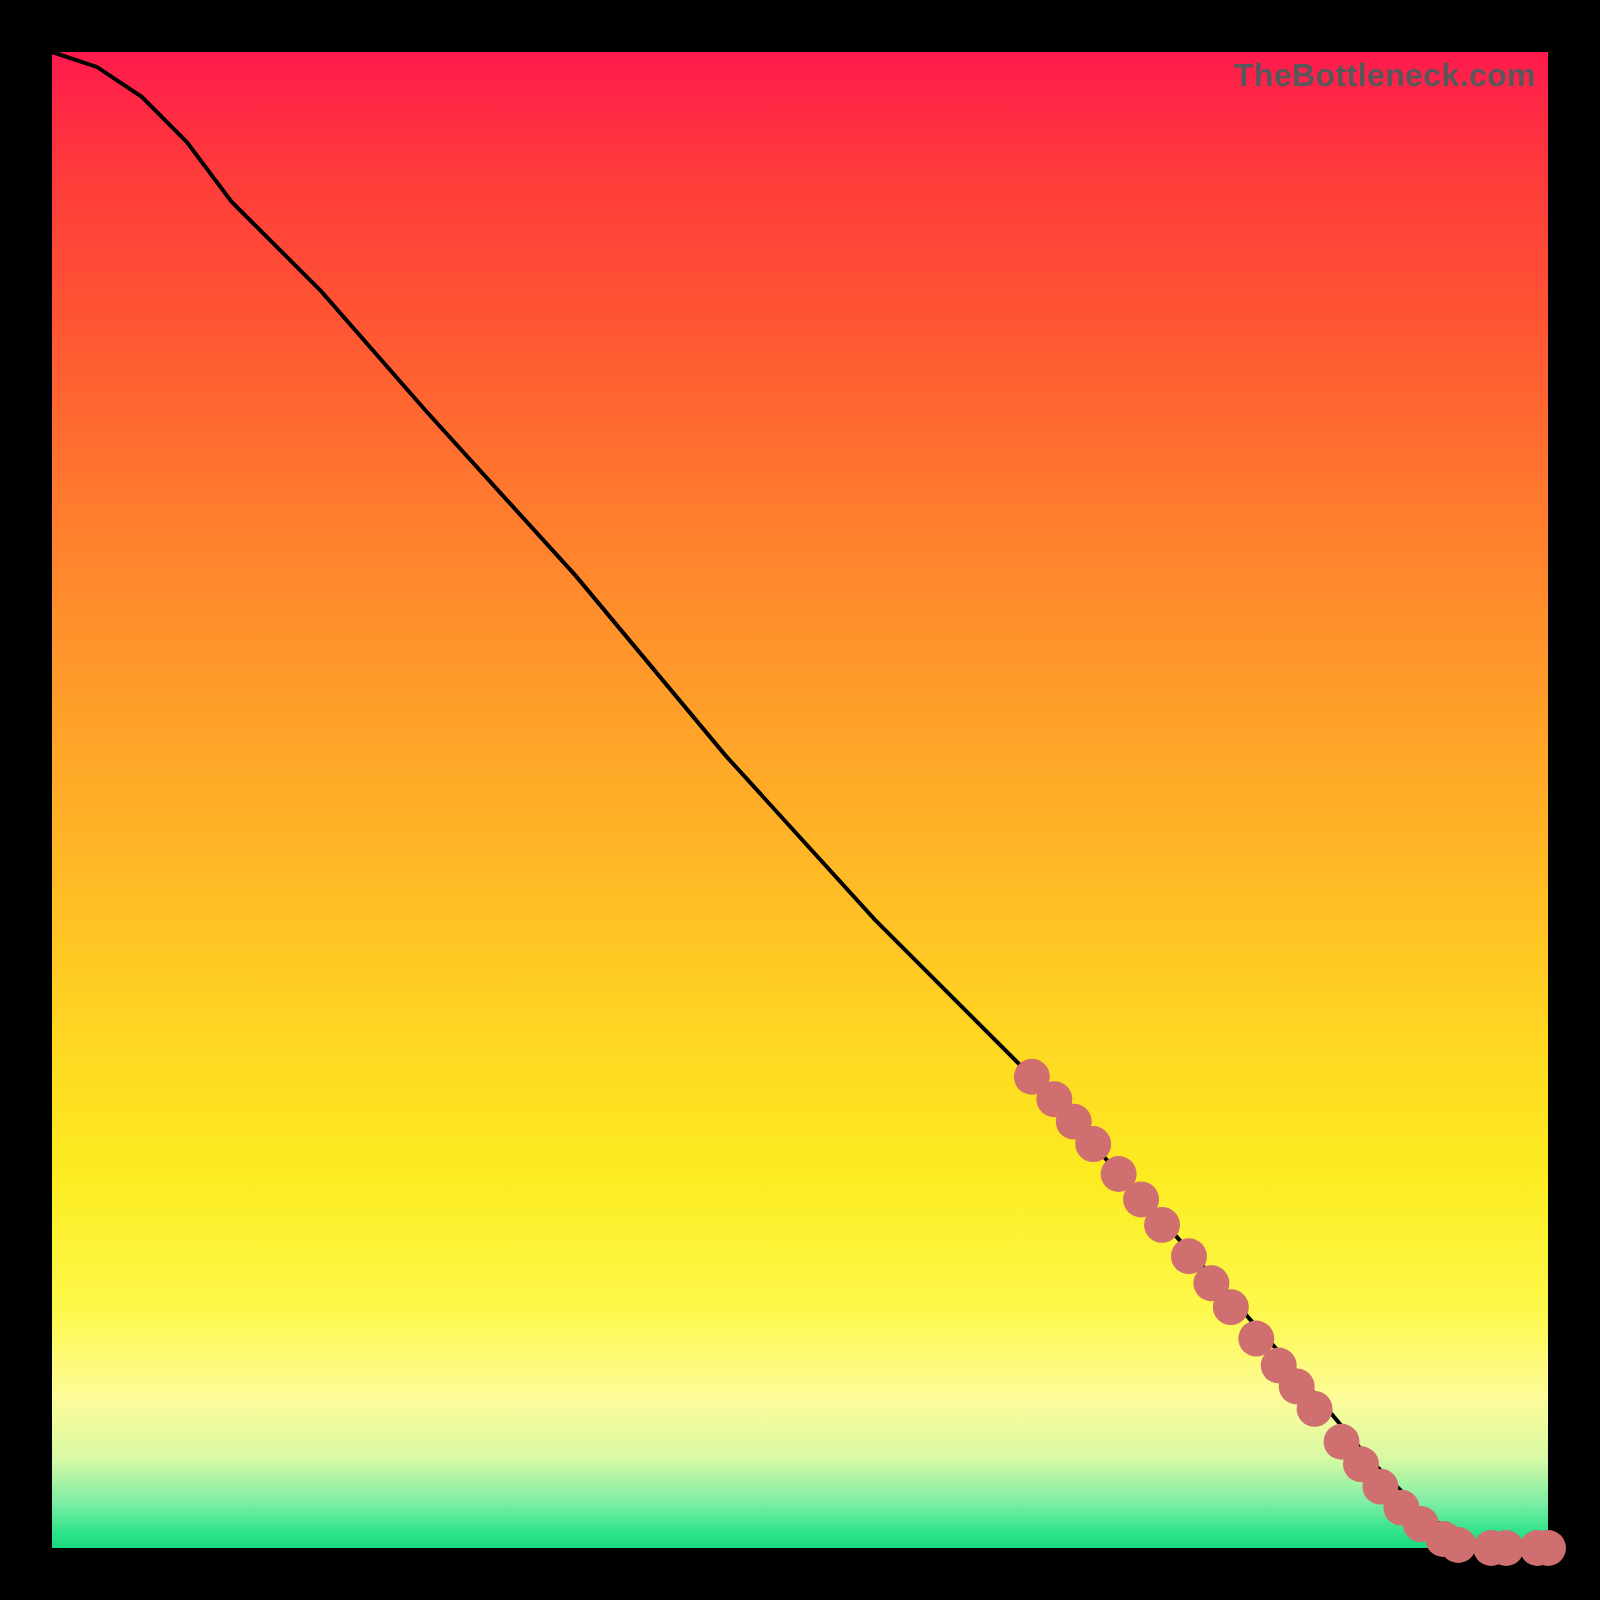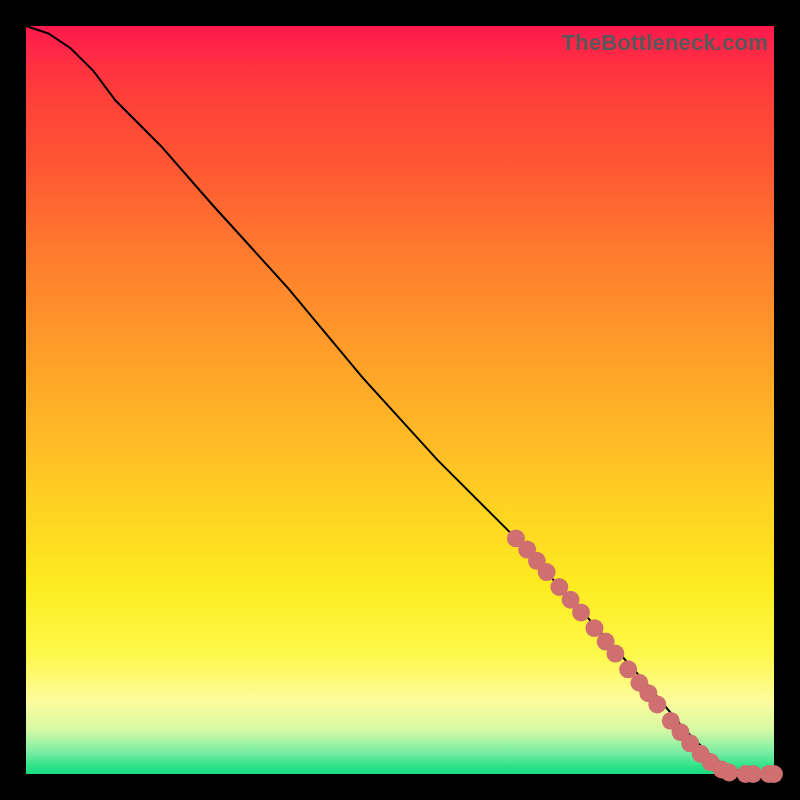--- a/index.html
+++ b/index.html
@@ -39,21 +39,21 @@
       #d8f9a4 94%,
       #7beea4 97%,
       #2de28a 99%,
       #18da7e 100%
     );
   }
   .watermark {
     position: absolute;
     top: 4px;
     right: 6px;
-    font-size: 22px;
+    font-size: 16px;
     font-weight: 600;
     color: #58585a;
     letter-spacing: 0.2px;
     user-select: none;
   }
   svg.overlay {
     position: absolute;
     left: 0;
     top: 0;
     width: 748px;

